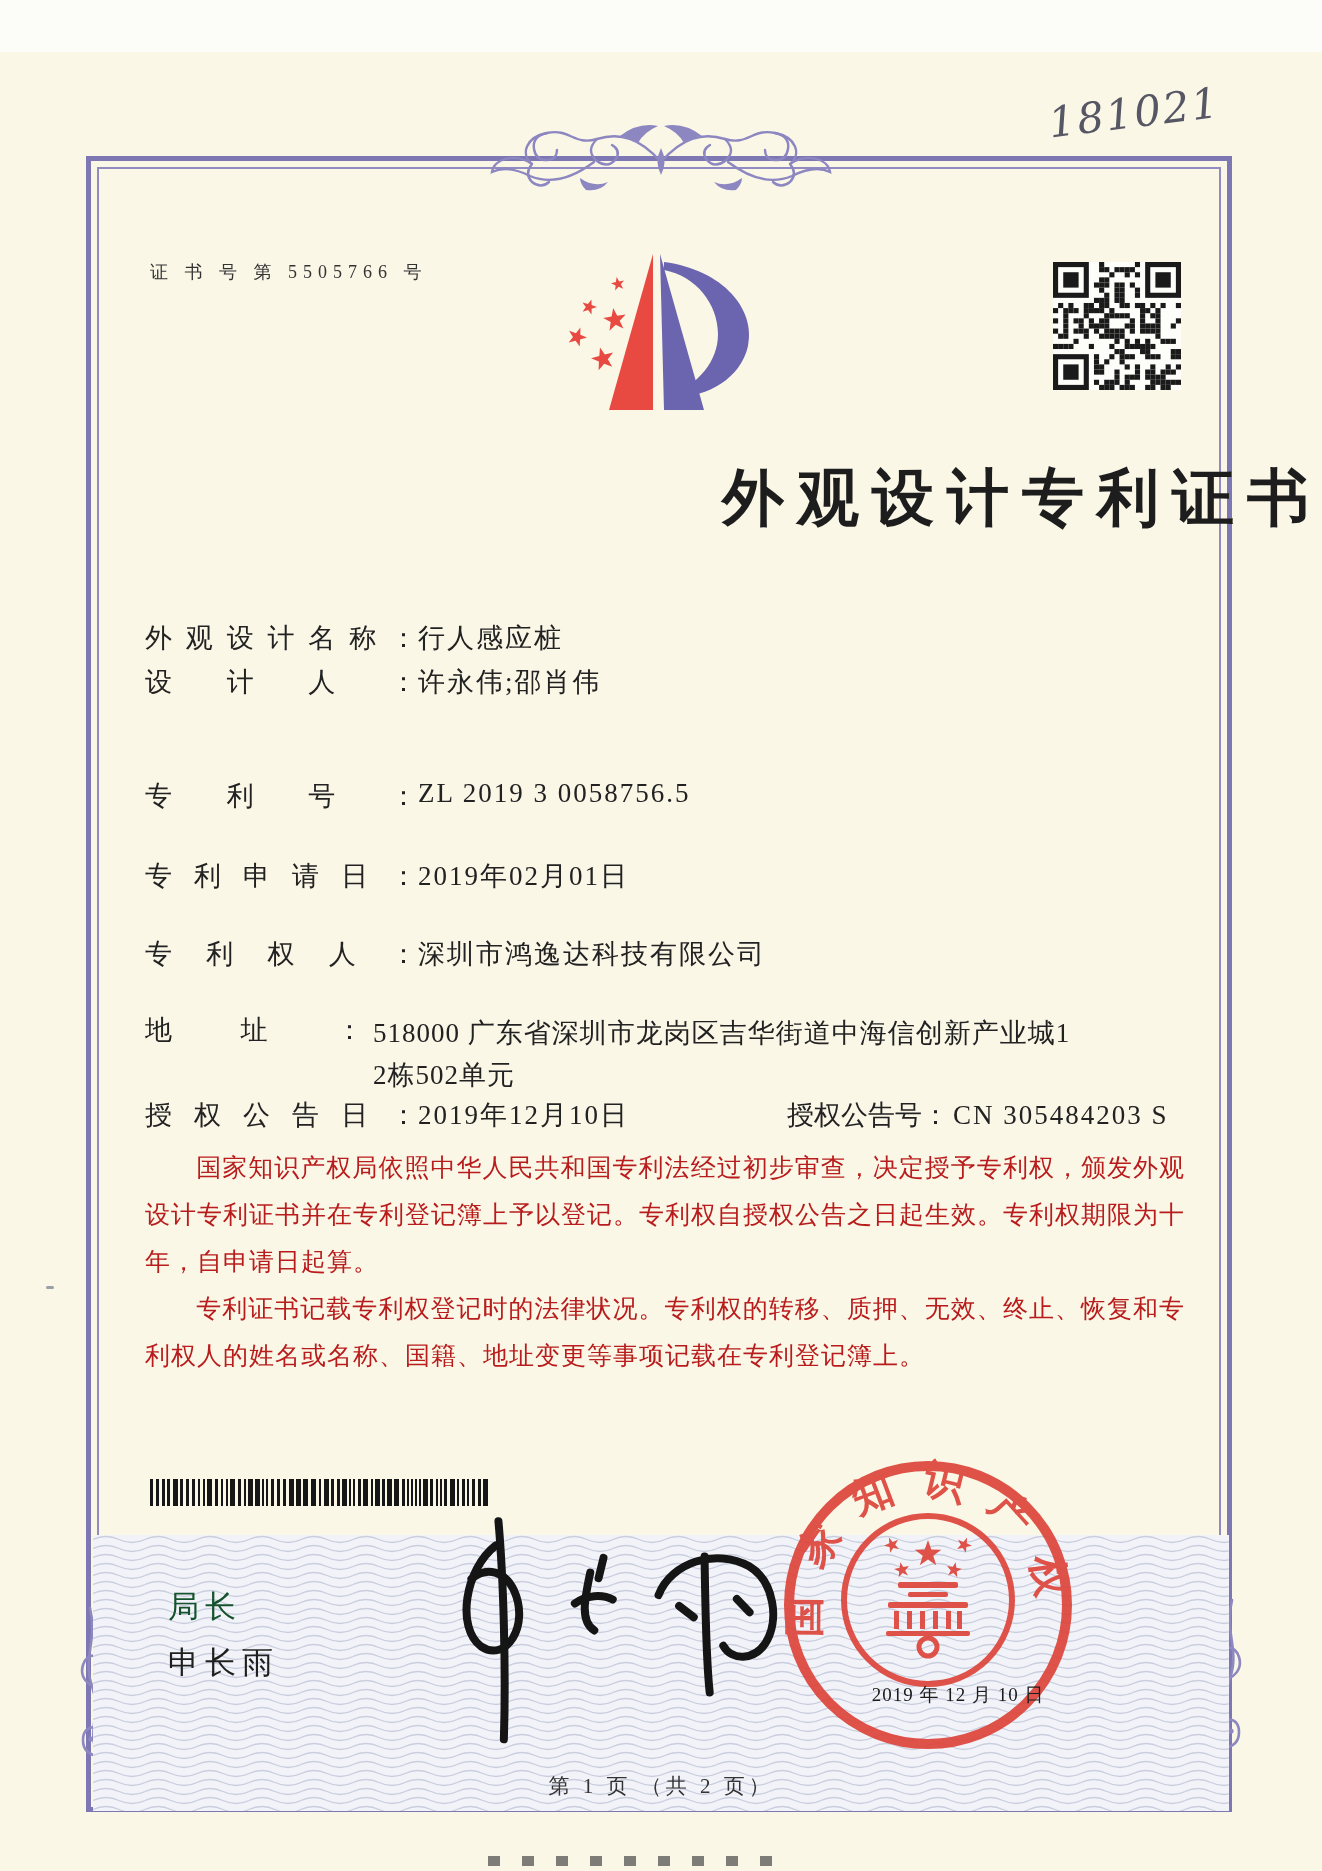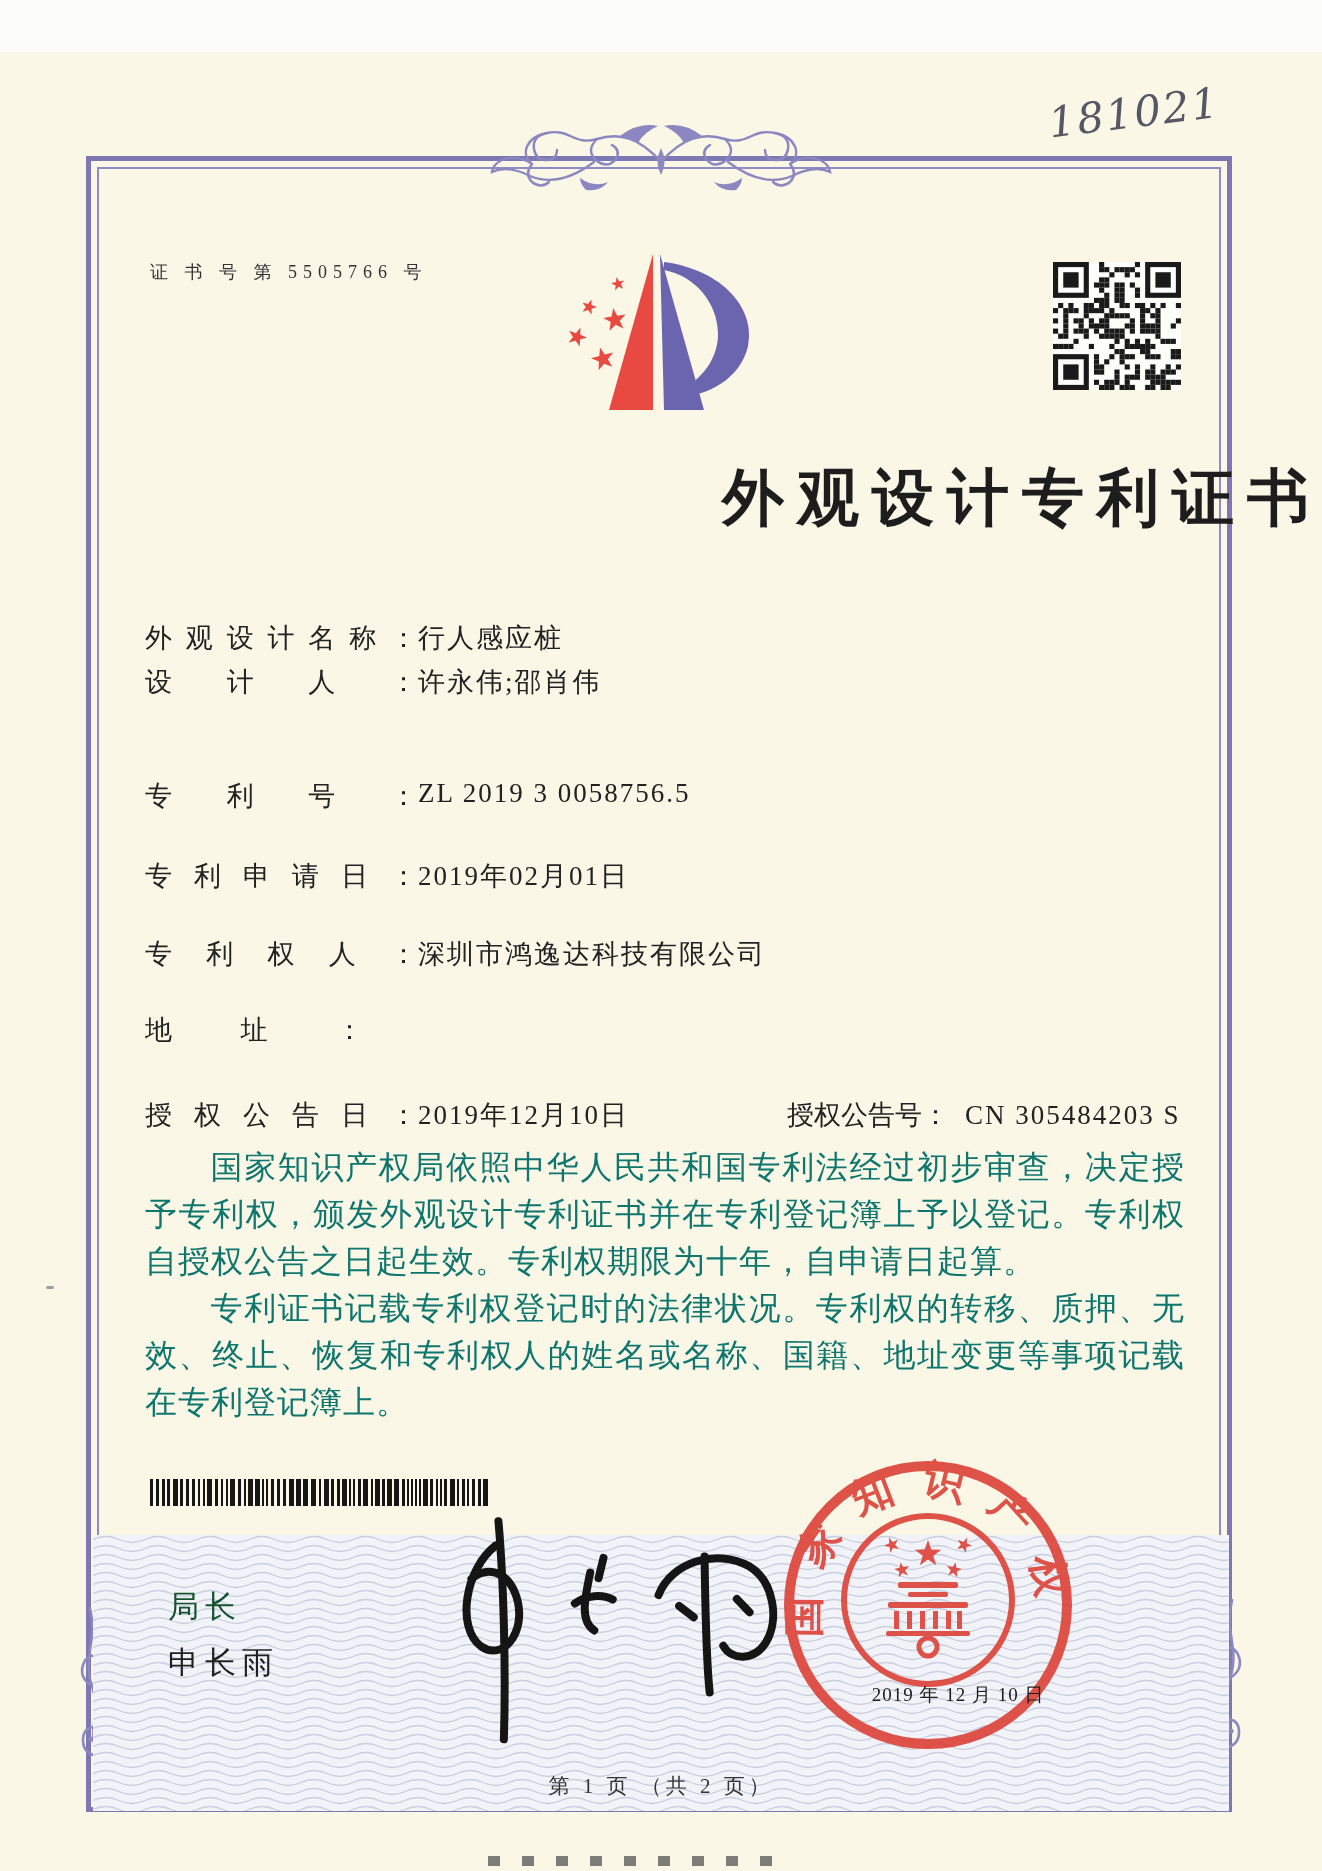--- a/index.html
+++ b/index.html
@@ -43,22 +43,22 @@
     text-align:justify;text-align-last:justify;
   }
   .flabel.narrow{width:218px;}
   .fvalue{display:inline-block;margin-left:1px;letter-spacing:2px;}
   .addr-wrap{display:inline-block;margin-left:10px;letter-spacing:1px;vertical-align:top;}
   .addr-line{display:block;line-height:42px;}
   .grant2{position:absolute;left:642px;top:0;}
   
   .body-text{position:absolute;left:145px;top:1144px;width:1040px;}
   .body-text p{
-    margin:0;font-size:32px;line-height:47px;text-align:justify;
-    text-indent:2.05em;color:#0f766e;letter-spacing:1px;
+    margin:0;font-size:25px;line-height:47px;text-align:justify;
+    text-indent:2.05em;color:#b91c1c;letter-spacing:1px;
   }
   
   .wavy{position:absolute;left:93px;top:1535px;width:1136px;height:276px;}
   .barcode{position:absolute;left:150px;top:1479px;width:340px;height:27px;}
   .director-title{position:absolute;left:168px;top:1586px;font-size:31px;letter-spacing:6px;color:#14532d;}
   .director-name{position:absolute;left:168px;top:1642px;font-size:31px;letter-spacing:6px;color:#1f1f1f;}
   .signature{position:absolute;left:408px;top:1502px;width:390px;height:245px;transform:rotate(-3deg);}
   .seal{position:absolute;left:781px;top:1458px;width:294px;height:294px;opacity:.93;}
   .seal-date{
     position:absolute;left:818px;top:1682px;width:280px;text-align:center;
@@ -355,26 +355,26 @@
   <div class="frow" style="top:778px">
     <span class="flabel">专利号：</span><span class="fvalue">ZL 2019 3 0058756.5</span>
   </div>
   <div class="frow" style="top:858px">
     <span class="flabel">专利申请日：</span><span class="fvalue">2019年02月01日</span>
   </div>
   <div class="frow" style="top:936px">
     <span class="flabel">专利权人：</span><span class="fvalue">深圳市鸿逸达科技有限公司</span>
   </div>
   <div class="frow" style="top:1012px">
-    <span class="flabel narrow">地址：</span>
+    <span class="flabel narrow">地址：</span><span class="addr-wrap"><span class="addr-line">518000 广东省深圳市龙岗区吉华街道中海信创新产业城1</span><span class="addr-line">2栋502单元</span></span>
   </div>
   <div class="frow" style="top:1097px;width:1040px">
     <span class="flabel">授权公告日：</span><span class="fvalue">2019年12月10日</span>
     <span class="grant2">
-      <span>授权公告号：</span><span class="fvalue" style="margin-left:16px">CN 305484203 S</span>
+      <span>授权公告号：</span><span class="fvalue" style="margin-left:4px">CN 305484203 S</span>
     </span>
   </div>
 
   <div class="body-text">
     <p>国家知识产权局依照中华人民共和国专利法经过初步审查，决定授予专利权，颁发外观设计专利证书并在专利登记簿上予以登记。专利权自授权公告之日起生效。专利权期限为十年，自申请日起算。</p>
     <p>专利证书记载专利权登记时的法律状况。专利权的转移、质押、无效、终止、恢复和专利权人的姓名或名称、国籍、地址变更等事项记载在专利登记簿上。</p>
   </div>
 
   <svg class="wavy">
     <defs>

